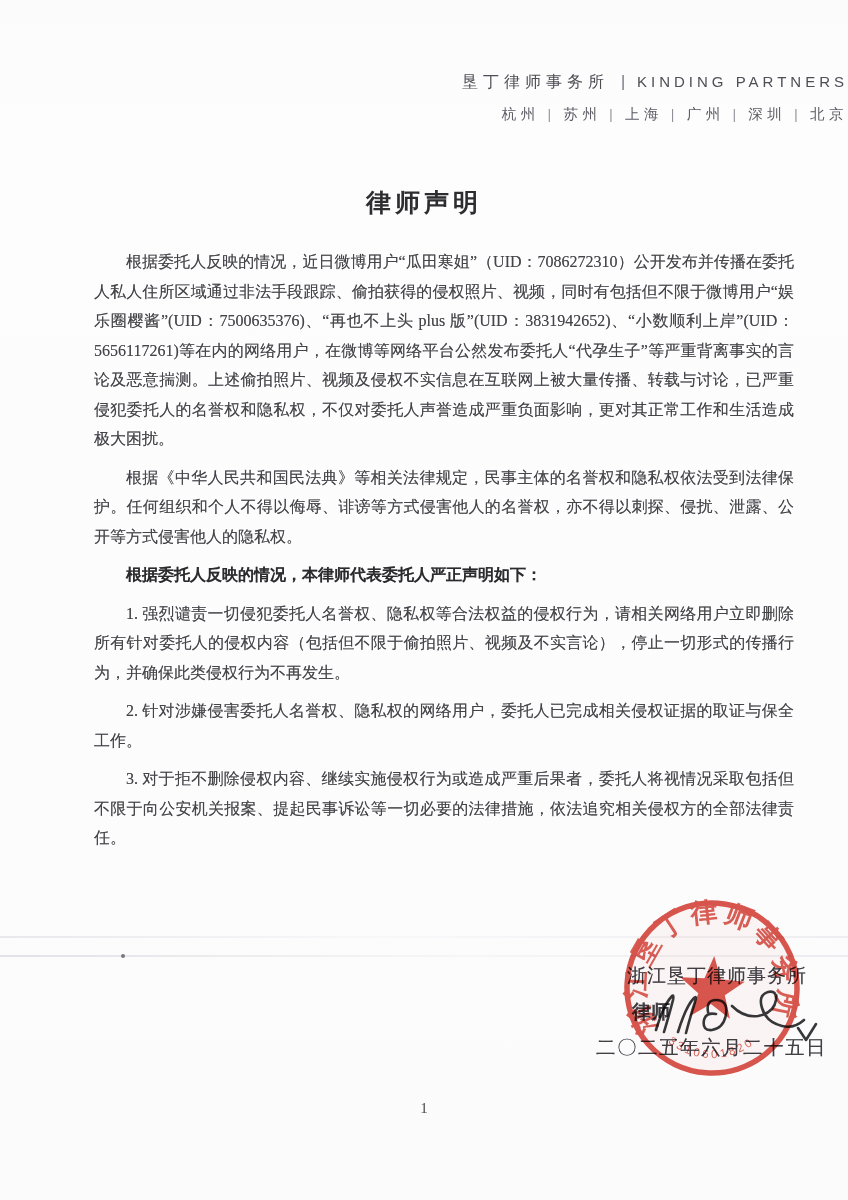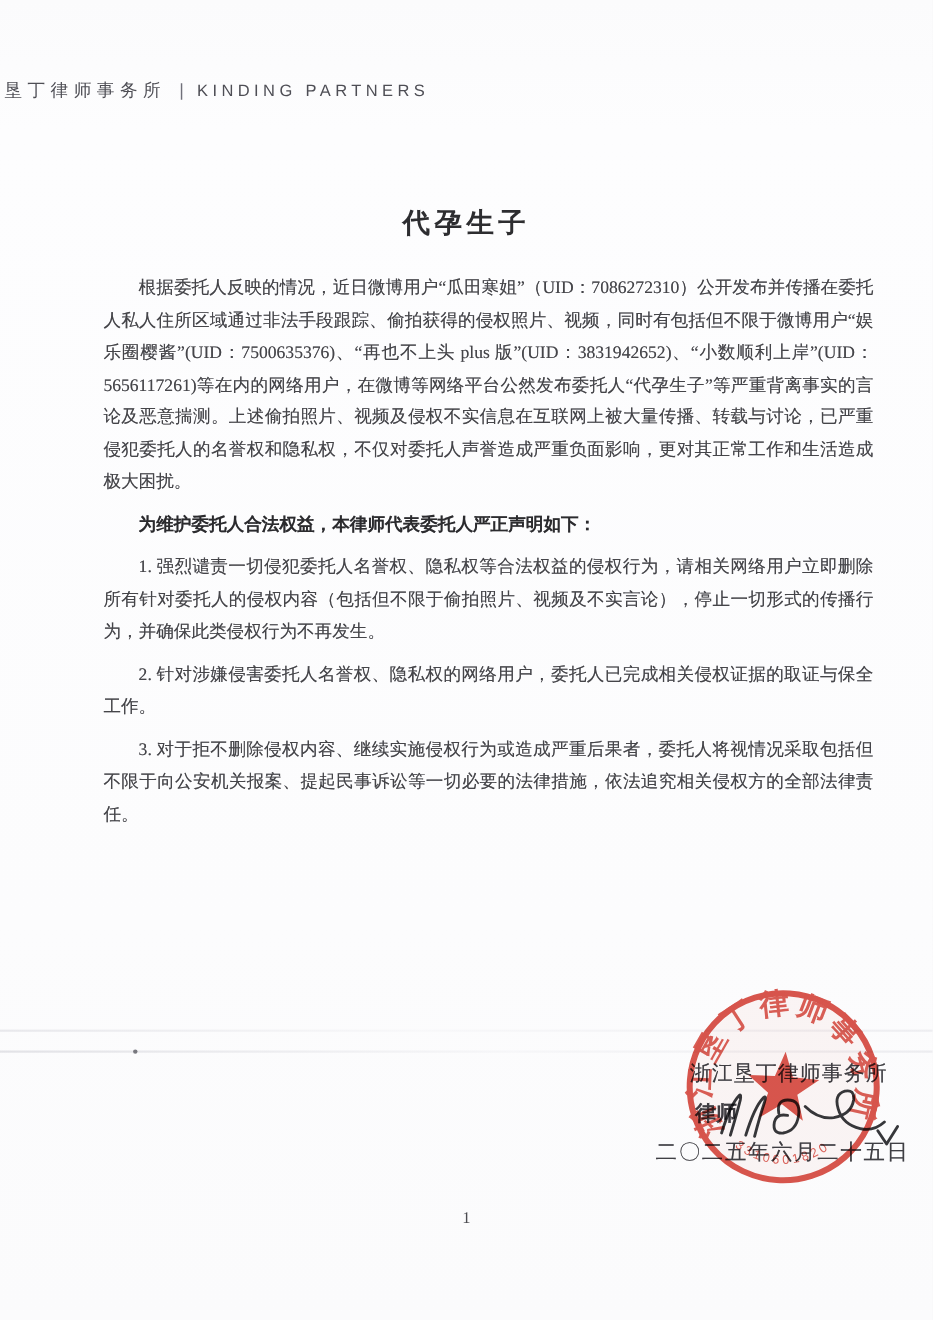--- a/index.html
+++ b/index.html
@@ -7,21 +7,21 @@
     position:relative;
     width:848px;height:1200px;
     margin:0 auto;
     background:#fdfdfe;
     background-image:linear-gradient(180deg,#fbfbfc 0%,#fdfdfe 10%,#fcfcfd 70%,#fbfbfc 100%);
     overflow:hidden;
     font-family:"Liberation Serif","DejaVu Serif",serif;
     color:#454549;
   }
   
-  .letterhead{position:absolute;top:72px;left:4px;right:0;text-align:left;color:#53535a;}
+  .letterhead{position:absolute;top:72px;left:18px;right:0;text-align:right;color:#53535a;}
   .firm-line{font-size:16px;}
   .firm-line .cn{letter-spacing:5px;color:#4e4e55;}
   .firm-line .divider{margin:0 8px;color:#70707a;font-family:"Liberation Sans",sans-serif;}
   .firm-line .en{font-family:"Liberation Sans","DejaVu Sans",sans-serif;font-size:15px;letter-spacing:4px;color:#4e4e55;}
   .cities{margin-top:12px;font-size:14.5px;letter-spacing:4.5px;color:#5a5a62;}
   
   .doc-title{position:absolute;top:186px;left:0;right:0;margin:0;text-align:center;
     font-family:"Liberation Sans","DejaVu Sans",sans-serif;
     font-size:25px;font-weight:700;letter-spacing:4px;color:#2d2d30;}
   
@@ -51,27 +51,29 @@
 <body>
 
 <div class="page">
 
   <header class="letterhead">
     <div class="firm-line">
       <span class="cn">垦丁律师事务所</span>
       <span class="divider">|</span>
       <span class="en">KINDING PARTNERS</span>
     </div>
+    <div class="cities">杭州 | 苏州 | 上海 | 广州 | 深圳 | 北京</div>
   </header>
 
-  <h1 class="doc-title">代孕生子</h1>
+  <h1 class="doc-title">律师声明</h1>
 
   <main class="doc-body">
     <p>根据委托人反映的情况，近日微博用户“瓜田寒姐”（UID：7086272310）公开发布并传播在委托人私人住所区域通过非法手段跟踪、偷拍获得的侵权照片、视频，同时有包括但不限于微博用户“娱乐圈樱酱”(UID：7500635376)、“再也不上头 plus 版”(UID：3831942652)、“小数顺利上岸”(UID：5656117261)等在内的网络用户，在微博等网络平台公然发布委托人“代孕生子”等严重背离事实的言论及恶意揣测。上述偷拍照片、视频及侵权不实信息在互联网上被大量传播、转载与讨论，已严重侵犯委托人的名誉权和隐私权，不仅对委托人声誉造成严重负面影响，更对其正常工作和生活造成极大困扰。</p>
-    <p class="decl">为维护委托人合法权益，本律师代表委托人严正声明如下：</p>
+    <p>根据《中华人民共和国民法典》等相关法律规定，民事主体的名誉权和隐私权依法受到法律保护。任何组织和个人不得以侮辱、诽谤等方式侵害他人的名誉权，亦不得以刺探、侵扰、泄露、公开等方式侵害他人的隐私权。</p>
+    <p class="decl">根据委托人反映的情况，本律师代表委托人严正声明如下：</p>
     <p>1. 强烈谴责一切侵犯委托人名誉权、隐私权等合法权益的侵权行为，请相关网络用户立即删除所有针对委托人的侵权内容（包括但不限于偷拍照片、视频及不实言论），停止一切形式的传播行为，并确保此类侵权行为不再发生。</p>
     <p>2. 针对涉嫌侵害委托人名誉权、隐私权的网络用户，委托人已完成相关侵权证据的取证与保全工作。</p>
     <p>3. 对于拒不删除侵权内容、继续实施侵权行为或造成严重后果者，委托人将视情况采取包括但不限于向公安机关报案、提起民事诉讼等一切必要的法律措施，依法追究相关侵权方的全部法律责任。</p>
   </main>
 
   <div class="scanline l1"></div>
   <div class="scanline l2"></div>
   <div class="speck"></div>
 
   <div class="sig-firm">浙江垦丁律师事务所</div>

